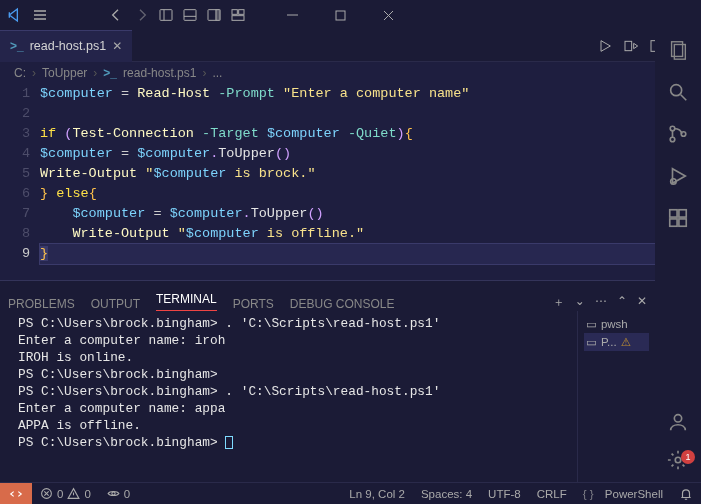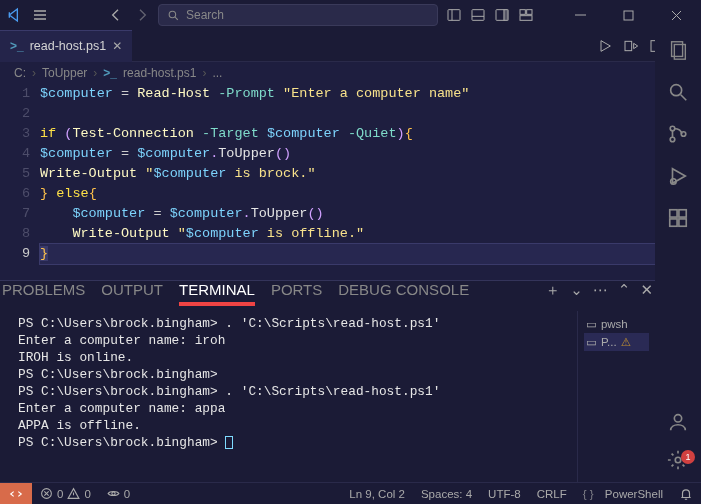--- a/index.html
+++ b/index.html
@@ -97,29 +97,29 @@
   .minimapmark { position:absolute; right:4px; width:6px; height:10px;}
   
   .panel {
     border-top:1px solid #34345a;
     background:#1b1b36;
     position:absolute;
     left:0; right:46px; bottom:22px; top:280px;
     display:flex; flex-direction:column;
   }
   .panel-tabs {
-    display:flex; align-items:flex-start;
+    display:flex; align-items:flex-end;
     height:30px;
-    padding:0 2px;
+    padding:0 8px;
     gap:16px;
-    font-size:15px;
+    font-size:12px;
     color:#888;
   }
   .panel-tabs .ptab { cursor:pointer; }
-  .panel-tabs .ptab.active { color:#fff; border-bottom:4px solid #ef4444; padding-bottom:4px;}
+  .panel-tabs .ptab.active { color:#fff; border-bottom:1px solid #ef4444; padding-bottom:4px;}
   .panel-tabs .pspacer{flex:1;}
   .panel-tabs .pact { color:#aaa; display:flex; gap:10px;}
   .panel-body {
     flex:1; display:flex;
   }
   .terminal {
     flex:1;
     font-family:"Consolas","Courier New",monospace;
     font-size:12.8px;
     line-height:17px;
@@ -186,29 +186,20 @@
     <span class="icon tbicon">
       <svg viewBox="0 0 24 24" stroke="#aaa" stroke-width="2" fill="none">
           <path d="M15 4l-8 8 8 8"></path>
         </svg>
     </span>
     <span class="icon tbicon" style="opacity:.5">
       <svg viewBox="0 0 24 24" stroke="#aaa" stroke-width="2" fill="none">
           <path d="M9 4l8 8-8 8"></path>
         </svg>
     </span>
-  </div>
-  <div class="center">
-    <div class="search-box">
-      <svg width="13" height="13" viewBox="0 0 24 24" stroke="#888" fill="none" stroke-width="2">
-          <circle cx="10" cy="10" r="6"></circle>
-          <path d="M15 15l5 5"></path>
-        </svg>
-      <span>Search</span>
-    </div>
   </div>
   <div class="right">
     <span class="icon tbicon">
         <svg viewBox="0 0 24 24" stroke="#aaa" fill="none" stroke-width="1.5">
           <rect x="3" y="4" width="18" height="16" rx="1"></rect>
           <path d="M9 4v16"></path>
         </svg>
       </span>
     <span class="icon tbicon">
         <svg viewBox="0 0 24 24" stroke="#aaa" fill="none" stroke-width="1.5">

